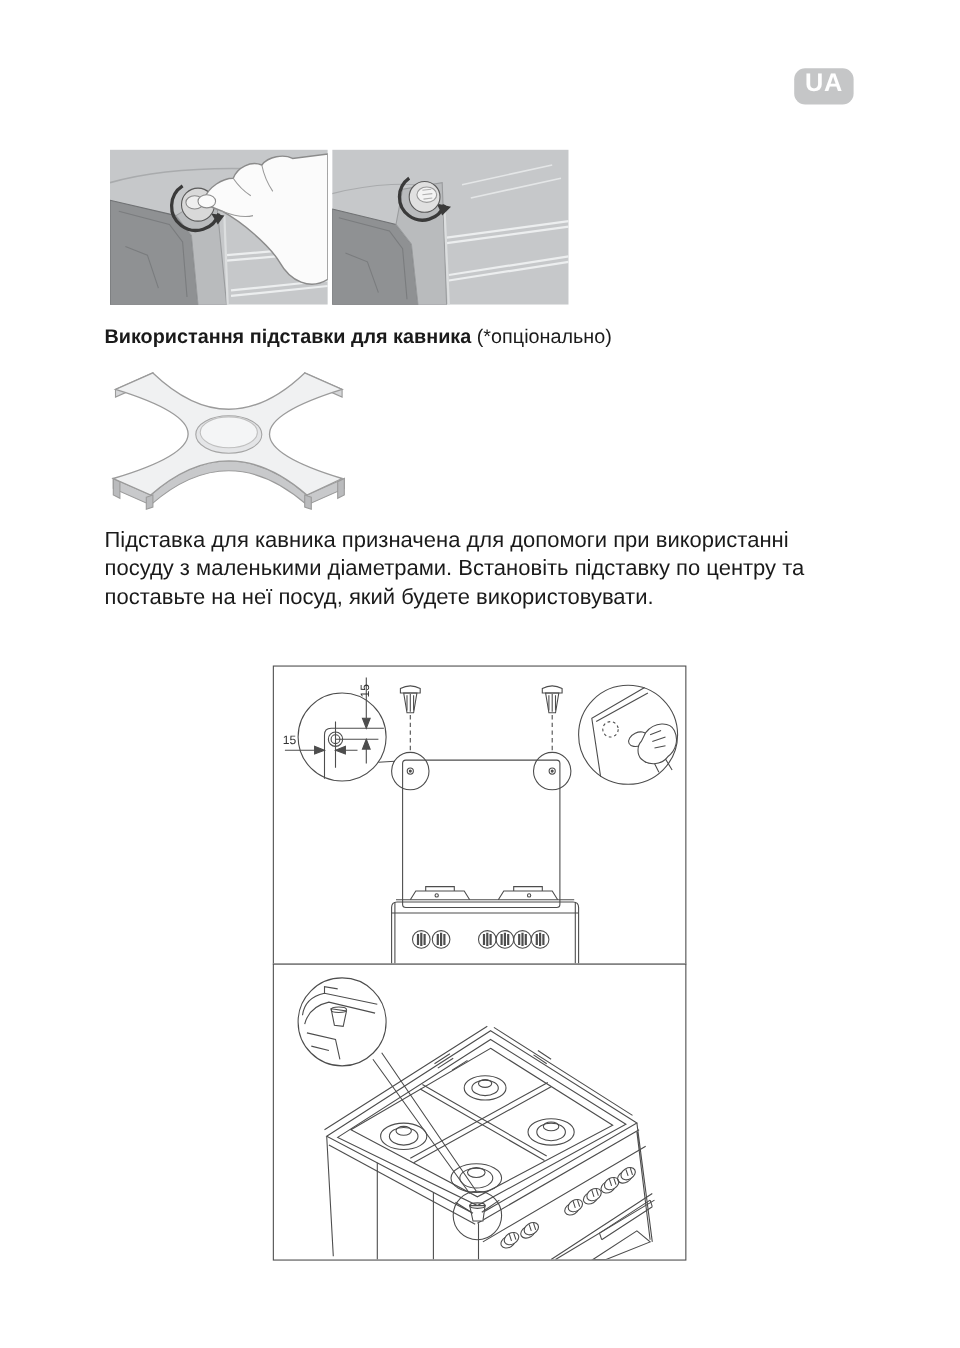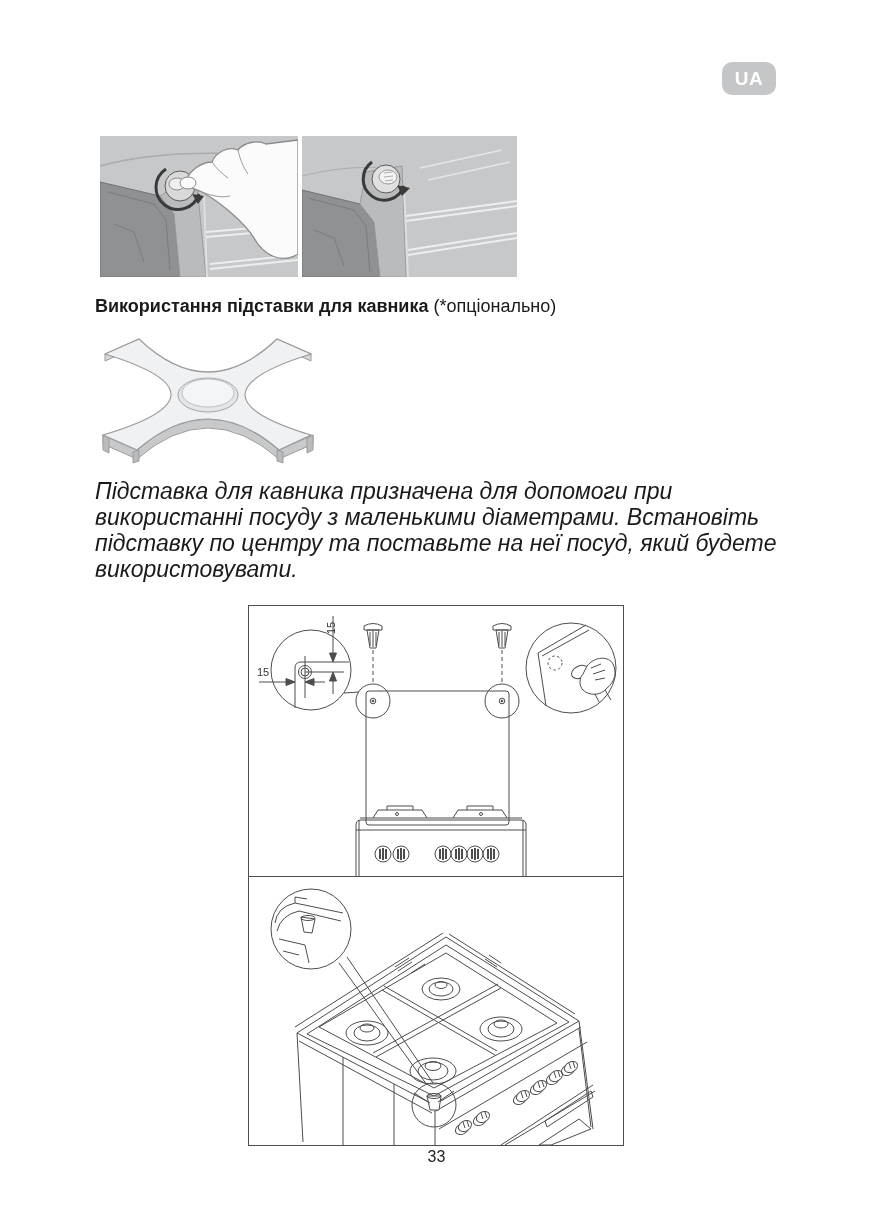--- a/index.html
+++ b/index.html
@@ -3,34 +3,34 @@
 <meta charset="utf-8">
 <style>
   html,body{margin:0;padding:0;background:#ffffff;}
   .page{
     position:relative;width:873px;height:1225px;background:#ffffff;
     font-family:"Liberation Sans",sans-serif;color:#1a1a1a;overflow:hidden;
   }
   .badge{
     position:absolute;left:722px;top:62px;width:54px;height:33px;
     background:#c5c6c7;border-radius:10px;color:#ffffff;
-    font-size:19px;font-weight:bold;display:flex;align-items:center;justify-content:center;
+    font-size:23px;font-weight:bold;display:flex;justify-content:center;
     letter-spacing:0.5px;
   }
   .figrow-left{position:absolute;left:100px;top:136px;width:198px;height:141px;}
   .figrow-right{position:absolute;left:302px;top:136px;width:215px;height:141px;}
   .heading{
     position:absolute;left:95px;top:295px;width:720px;
     font-size:18px;line-height:22px;
   }
   .heading .b{font-weight:bold;}
   .trivet{position:absolute;left:93px;top:333px;width:230px;height:132px;}
   .bodytext{
     position:absolute;left:95px;top:478px;width:688px;
-    font-size:23px;line-height:26px;font-style:italic;
+    font-size:20px;line-height:26px;
   }
   .diagrams{position:absolute;left:248px;top:578px;width:374px;margin-top:27px;}
   .dbox{border:1.2px solid #4f4f4f;background:#ffffff;}
   .dbox1{width:374px;height:270px;}
   .dbox2{width:374px;height:268px;margin-top:-1.2px;}
   .dbox svg{display:block;width:100%;height:100%;}
   .pagenum{
     position:absolute;left:0;top:1148px;width:873px;text-align:center;
     font-size:16px;color:#222;
   }
@@ -261,15 +261,14 @@
 
           <circle cx="185" cy="228" r="22"></circle>
           <path d="M178,219 L192,219 L190,233 L181,233 Z" fill="#ffffff"></path>
           <ellipse cx="185" cy="219" rx="7" ry="2.5"></ellipse>
           <path d="M165,216 L181,226 M205,214 L189,225"></path>
         </g>
       </svg>
     </div>
   </div>
 
-  <div class="pagenum">33</div>
 
 </div>
 
 </body></html>

